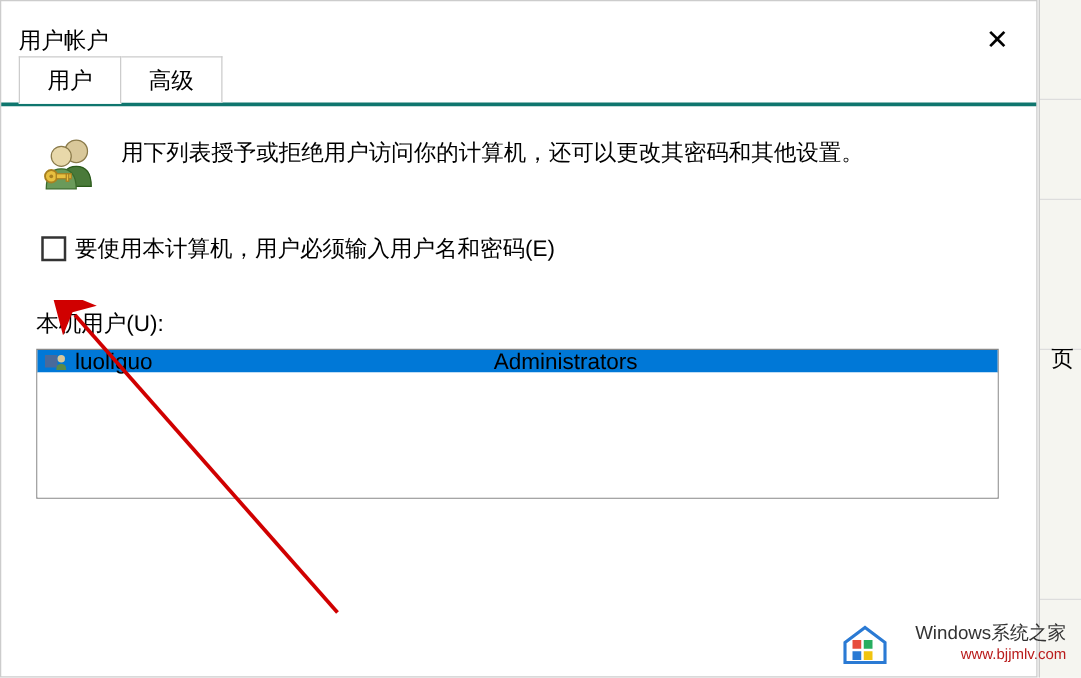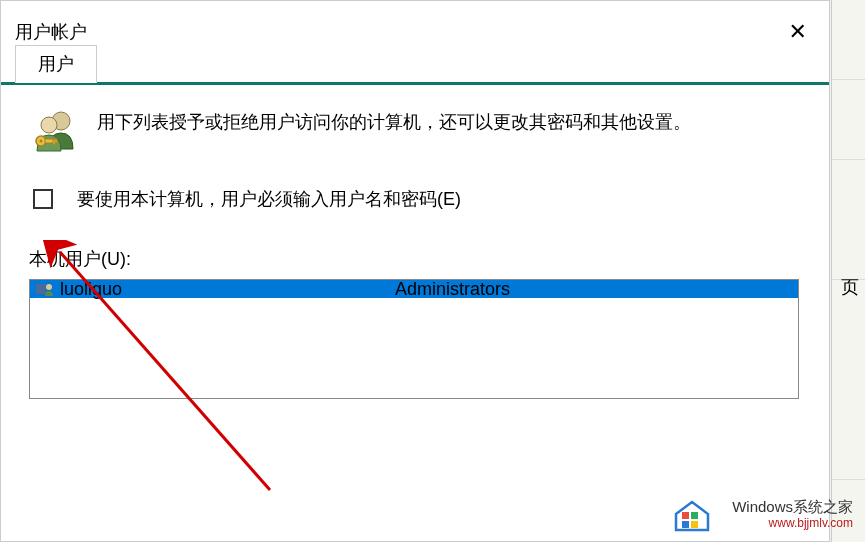--- a/index.html
+++ b/index.html
@@ -76,21 +76,21 @@
     .desc-text {
       font-size: 18px;
       line-height: 1.7;
       color: #000;
       padding-top: 2px;
       text-align: center;
     }
     .checkbox-row {
       display: flex;
       align-items: center;
-      gap: 24px;
+      gap: 7px;
       margin-bottom: 36px;
       margin-left: 4px;
     }
     .checkbox {
       width: 20px;
       height: 20px;
       border: 2px solid #333;
       background: #fff;
       cursor: pointer;
       flex-shrink: 0;
@@ -197,20 +197,21 @@
 <body>
 
 <div class="window">
   <div class="titlebar">
     <span class="title">用户帐户</span>
     <span class="close-btn">✕</span>
   </div>
 
   <div class="tab-row">
     <div class="tab active">用户</div>
+    <div class="tab inactive">高级</div>
   </div>
 
   <div class="content">
     <div class="desc-row">
       <svg class="user-icon" viewBox="0 0 52 52">
         <circle cx="32" cy="16" r="9" fill="#d9c89a" stroke="#8a7a4a" stroke-width="1"></circle>
         <path d="M20 44 Q20 28 32 28 Q44 28 44 44 Z" fill="#4a7a3a" stroke="#2a5a1a" stroke-width="1"></path>
         <circle cx="20" cy="20" r="8" fill="#e8d8aa" stroke="#8a7a4a" stroke-width="1"></circle>
         <path d="M8 46 Q8 30 20 30 Q32 30 32 46 Z" fill="#6a9a5a" stroke="#3a6a2a" stroke-width="1"></path>
         <circle cx="12" cy="36" r="5" fill="#e8c040" stroke="#a88020" stroke-width="1.5"></circle>

